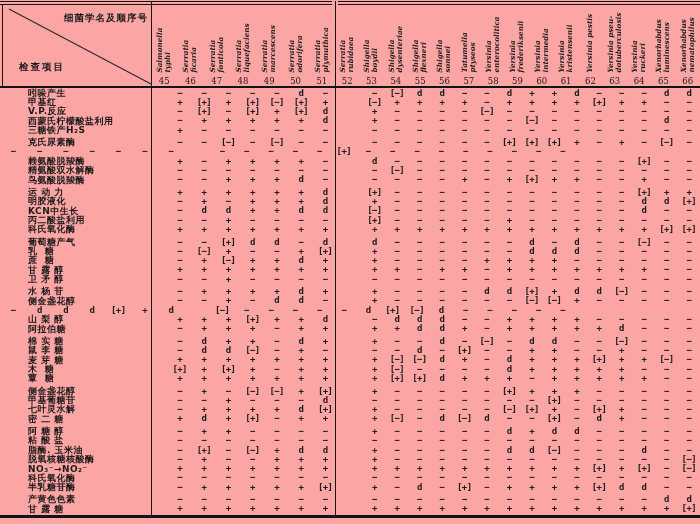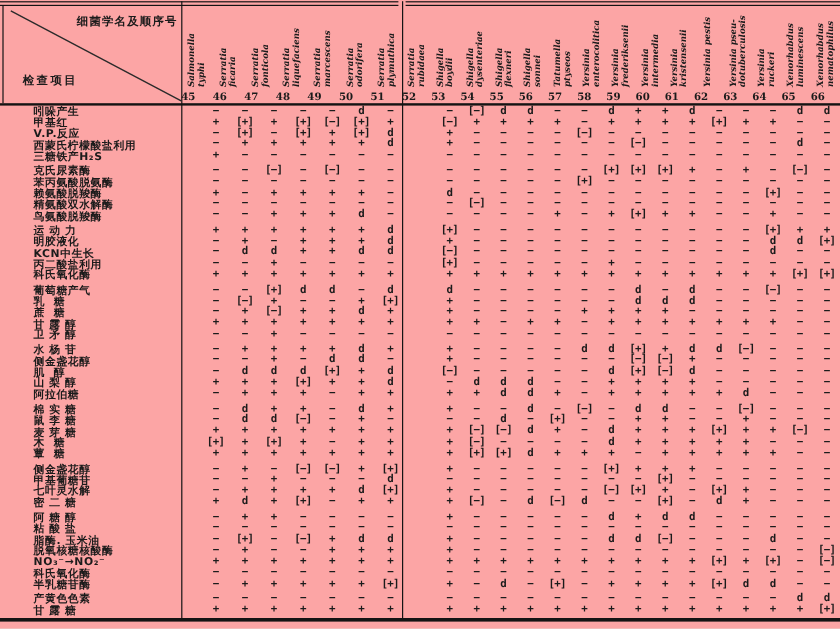--- a/index.html
+++ b/index.html
@@ -14,22 +14,22 @@
   #corner .top-lab{position:absolute;right:4px;top:7px;font-size:9.5px;font-weight:bold;letter-spacing:1px;}
   #corner .left-lab{position:absolute;left:16px;bottom:12px;font-size:9.5px;font-weight:bold;letter-spacing:2px;text-align:center;}
   #headA,#headB{position:absolute;top:5px;height:81px;display:flex;}
   #headA{left:151px;width:184px;}
   #headB{left:335px;width:365px;}
   .colcell{position:relative;flex:1;height:81px;}
   .rotwrap{position:absolute;left:0;top:0;width:100%;height:67px;}
   .rot{position:absolute;left:50%;top:50%;transform:translate(-50%,-50%) rotate(-90deg);
        width:67px;font-family:"DejaVu Serif",serif;font-style:italic;font-weight:bold;
        font-size:7.2px;line-height:1.12;text-align:left;}
-  .colnum{position:absolute;bottom:0;left:0;width:100%;
-          font-family:"DejaVu Serif",serif;font-size:8.5px;font-weight:bold;}
+  .colnum{position:absolute;bottom:0;left:0;width:100%;text-align:center;
+          font-family:"DejaVu Serif",serif;font-size:8.5px;font-weight:normal;}
   
   #body{position:absolute;left:0;top:88.5px;width:700px;}
   .row{display:flex;height:9.3px;align-items:center;gap:26px;}
   .row.gap{margin-bottom:3.2px;}
   .label{width:151px;box-sizing:border-box;padding-left:28px;font-size:9px;
          white-space:pre;letter-spacing:0.5px;font-weight:bold;overflow:hidden;}
   .ga{width:184px;display:flex;height:100%;}
   .gb{width:365px;display:flex;height:100%;}
   .cell{flex:1;text-align:center;font-family:"DejaVu Sans Mono",monospace;
         font-size:9px;font-weight:bold;letter-spacing:-0.6px;line-height:9.3px;}
@@ -428,21 +428,20 @@
           <div class="cell">[+]</div>
           <div class="cell">+</div>
           <div class="cell">−</div>
           <div class="cell">+</div>
           <div class="cell">−</div>
           <div class="cell">[−]</div>
           <div class="cell">−</div>
         </div>
       </div>
       <div class="row">
-        <div class="label">苯丙氨酸脱氨酶</div>
         <div class="ga">
           <div class="cell">−</div>
           <div class="cell">−</div>
           <div class="cell">−</div>
           <div class="cell">−</div>
           <div class="cell">−</div>
           <div class="cell">−</div>
           <div class="cell">−</div>
         </div>
         <div class="gb">
@@ -892,21 +891,20 @@
           <div class="cell">[−]</div>
           <div class="cell">+</div>
           <div class="cell">−</div>
           <div class="cell">−</div>
           <div class="cell">−</div>
           <div class="cell">−</div>
           <div class="cell">−</div>
         </div>
       </div>
       <div class="row">
-        <div class="label">肌  醇</div>
         <div class="ga">
           <div class="cell">−</div>
           <div class="cell">d</div>
           <div class="cell">d</div>
           <div class="cell">d</div>
           <div class="cell">[+]</div>
           <div class="cell">+</div>
           <div class="cell">d</div>
         </div>
         <div class="gb">

